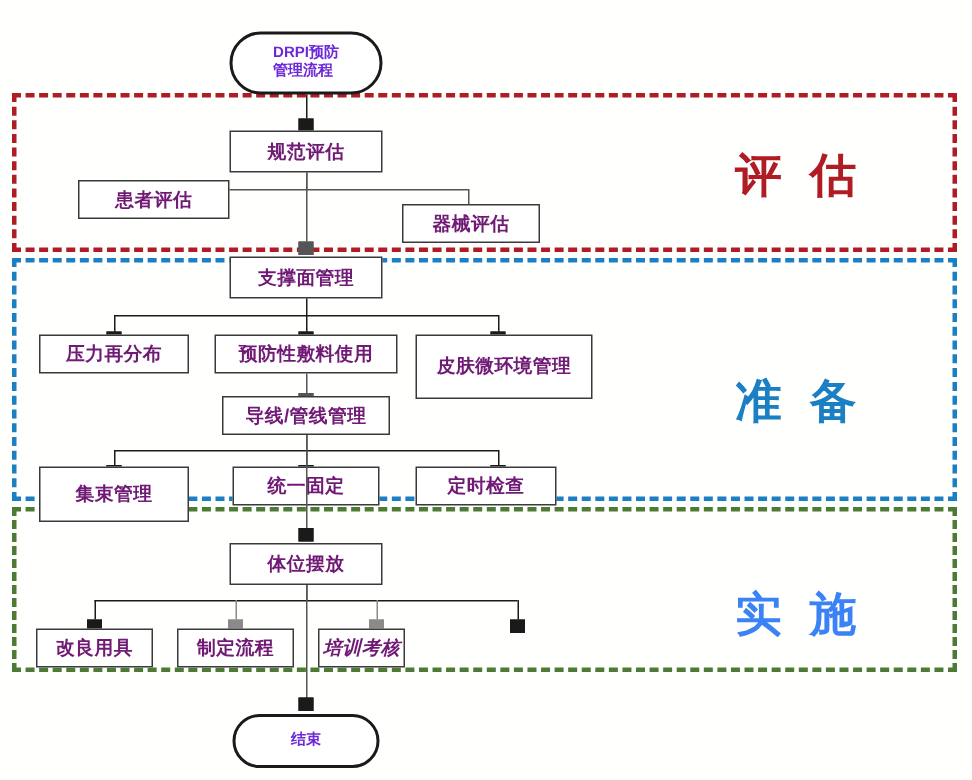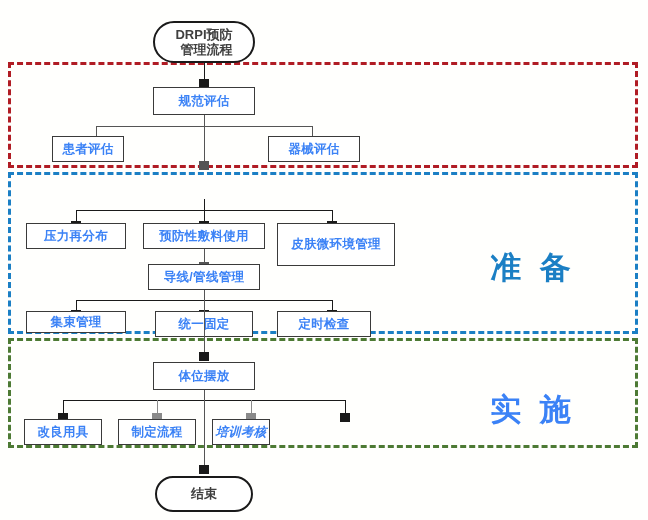--- a/index.html
+++ b/index.html
@@ -36,38 +36,38 @@
   
   .terminator {
     position: absolute;
     box-sizing: border-box;
     border: 2.5px solid #1a1a1a;
     border-radius: 22px;
     background: #ffffff;
     display: flex;
     align-items: center;
     justify-content: center;
-    text-align: right;
-    color: #404040;
-    font-size: 13px;
+    text-align: left;
+    color: #6d28d9;
+    font-size: 10px;
     line-height: 1.18;
     font-weight: bold;
   }
 
   
   .node {
     position: absolute;
     box-sizing: border-box;
     border: 1.6px solid #3a3a3a;
     background: #ffffff;
     display: flex;
     align-items: center;
     justify-content: center;
     text-align: center;
-    color: #3b82f6;
+    color: #701a75;
     font-size: 12.5px;
     font-weight: bold;
     letter-spacing: 0.3px;
     white-space: nowrap;
   }
 
   
   .vline {
     position: absolute;
     width: 0;
@@ -97,20 +97,21 @@
 </style>
 </head>
 <body>
 
 <div id="canvas">
 
   <div class="phase-region" style="left:8px; top:62px; width:630px; height:106px; border-color:#b01c24;"></div>
   <div class="phase-region" style="left:8px; top:172px; width:630px; height:162px; border-color:#1b7fc4;"></div>
   <div class="phase-region" style="left:8px; top:338px; width:630px; height:110px; border-color:#4d7a34;"></div>
 
+  <div class="phase-label" style="left:468px; top:96px; width:130px; color:#b01c24;">评 估</div>
   <div class="phase-label" style="left:468px; top:247px; width:130px; color:#1b7fc4;">准 备</div>
   <div class="phase-label" style="left:468px; top:389px; width:130px; color:#3b82f6;">实 施</div>
 
   <div class="terminator" style="left:153px; top:21px; width:102px; height:42px;">
     <div>
       <div>DRPI预防</div>
       <div>管理流程</div>
     </div>
   </div>
 
@@ -119,26 +120,27 @@
 
   <div class="node" style="left:153px; top:87px; width:102px; height:28px;">规范评估</div>
 
   <div class="vline ink-mid" style="left:204px; top:115px; height:11px;"></div>
   <div class="hline ink-mid" style="left:96px; top:126px; width:216px;"></div>
   <div class="vline ink-mid" style="left:96px; top:126px; height:11px;"></div>
   <div class="arrowhead ink-mid" style="left:90.5px; top:137px;"></div>
   <div class="vline ink-mid" style="left:312px; top:126px; height:11px;"></div>
   <div class="arrowhead ink-mid" style="left:306.5px; top:137px;"></div>
 
-  <div class="node" style="left:52px; top:136px; width:72px; height:26px;">患者评估</div>
+  <div class="node" style="left:52px; top:120px; width:101px; height:26px;">患者评估</div>
   <div class="node" style="left:268px; top:136px; width:92px; height:26px;">器械评估</div>
 
   <div class="vline ink-mid" style="left:204px; top:115px; height:46px;"></div>
   <div class="arrowhead ink-mid" style="left:198.5px; top:161px;"></div>
 
+  <div class="node" style="left:153px; top:171px; width:102px; height:28px;">支撑面管理</div>
 
   <div class="vline ink-dark" style="left:204px; top:199px; height:11px;"></div>
   <div class="hline ink-dark" style="left:76px; top:210px; width:256px;"></div>
   <div class="vline ink-dark" style="left:76px; top:210px; height:11px;"></div>
   <div class="arrowhead ink-dark" style="left:70.5px; top:221px;"></div>
   <div class="vline ink-dark" style="left:204px; top:210px; height:11px;"></div>
   <div class="arrowhead ink-dark" style="left:198.5px; top:221px;"></div>
   <div class="vline ink-dark" style="left:332px; top:210px; height:11px;"></div>
   <div class="arrowhead ink-dark" style="left:326.5px; top:221px;"></div>
 
@@ -153,21 +155,21 @@
 
   <div class="vline ink-dark" style="left:204px; top:290px; height:10px;"></div>
   <div class="hline ink-dark" style="left:76px; top:300px; width:256px;"></div>
   <div class="vline ink-dark" style="left:76px; top:300px; height:10px;"></div>
   <div class="arrowhead ink-dark" style="left:70.5px; top:310px;"></div>
   <div class="vline ink-dark" style="left:204px; top:300px; height:10px;"></div>
   <div class="arrowhead ink-dark" style="left:198.5px; top:310px;"></div>
   <div class="vline ink-dark" style="left:332px; top:300px; height:10px;"></div>
   <div class="arrowhead ink-dark" style="left:326.5px; top:310px;"></div>
 
-  <div class="node" style="left:26px; top:311px; width:100px; height:22px;">集束管理</div>
+  <div class="node" style="left:26px; top:311px; width:100px; height:37px;">集束管理</div>
   <div class="node" style="left:277px; top:311px; width:94px; height:26px;">定时检查</div>
   <div class="node" style="left:155px; top:311px; width:98px; height:26px;">统一固定</div>
 
   <div class="vline ink-mid" style="left:204px; top:290px; height:66px;"></div>
   <div class="arrowhead ink-dark" style="left:198.5px; top:352px;"></div>
 
   <div class="node" style="left:153px; top:362px; width:102px; height:28px;">体位摆放</div>
 
   <div class="vline ink-dark" style="left:204px; top:390px; height:10px;"></div>
   <div class="hline ink-dark" style="left:63px; top:400px; width:282px;"></div>

